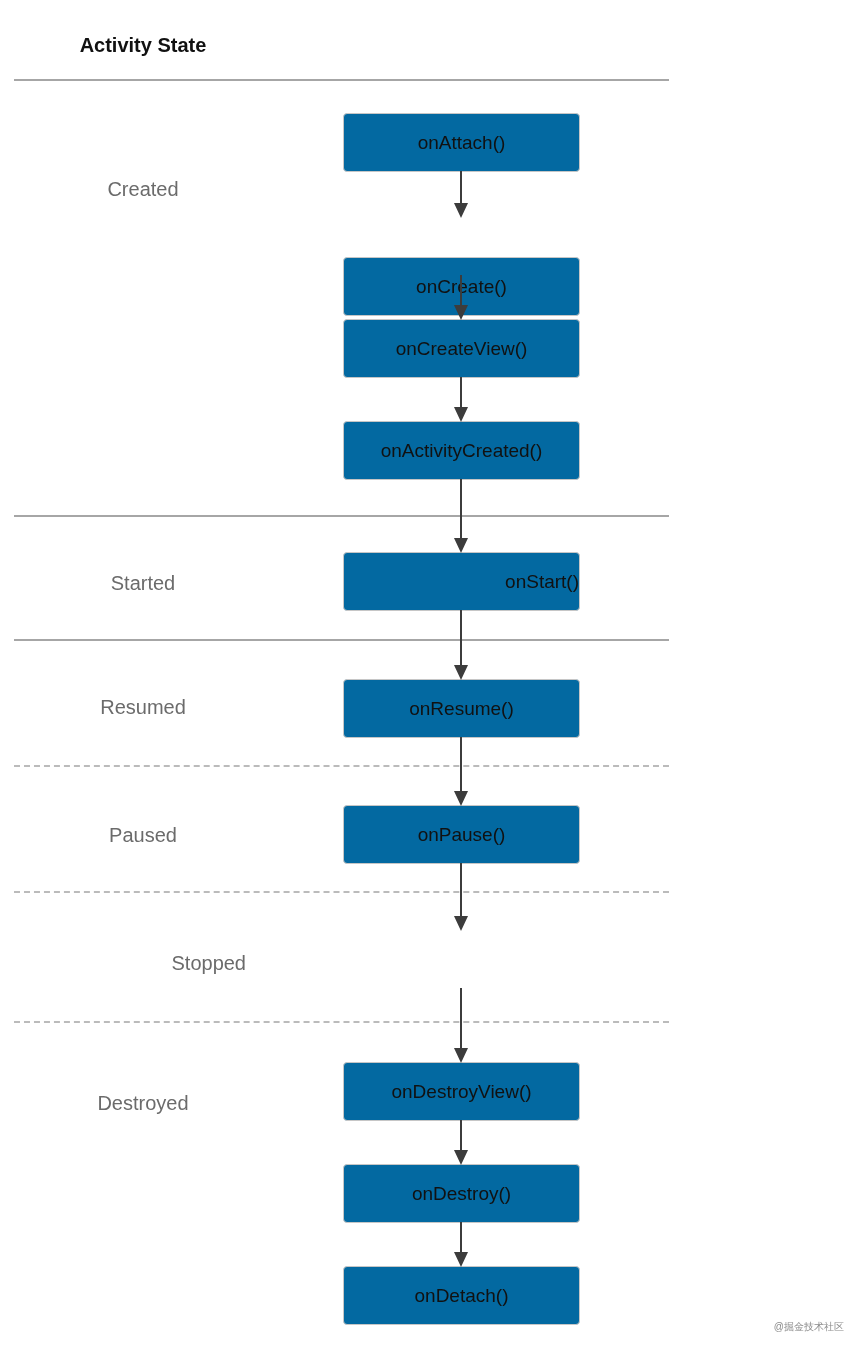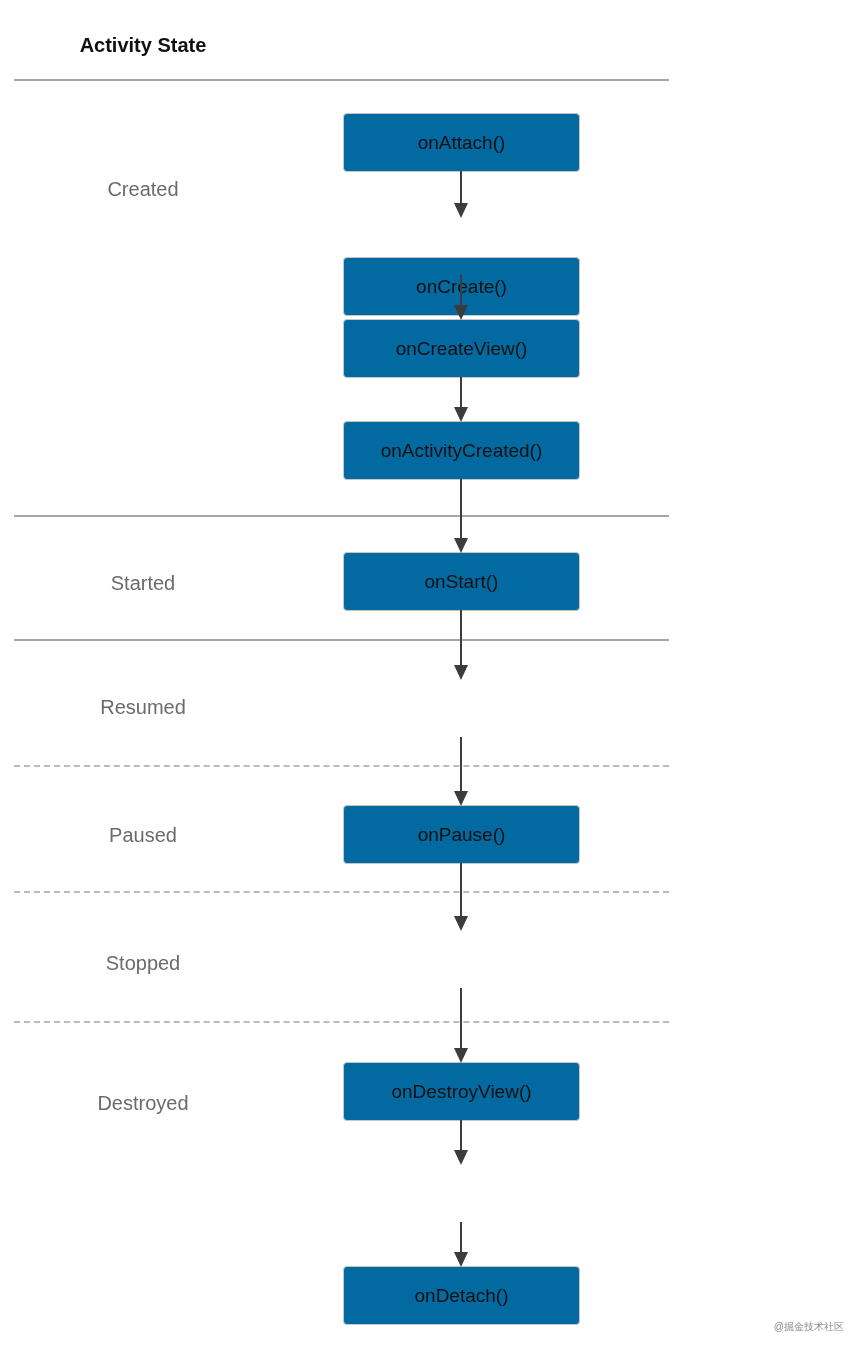--- a/index.html
+++ b/index.html
@@ -103,30 +103,32 @@
   <div class="divider solid" style="top:515px;"></div>
   <div class="divider solid" style="top:639px;"></div>
   <div class="divider dashed" style="top:765px;"></div>
   <div class="divider dashed" style="top:891px;"></div>
   <div class="divider dashed" style="top:1021px;"></div>
 
   <div class="state-label" style="top:145px;margin-top:32px;">Created</div>
   <div class="state-label" style="top:571px;">Started</div>
   <div class="state-label" style="top:695px;">Resumed</div>
   <div class="state-label" style="top:823px;">Paused</div>
-  <div class="state-label" style="top:951px;">Stopped</div>
+  <div class="state-label" style="top:951px;text-align:right;">Stopped</div>
   <div class="state-label" style="top:1091px;">Destroyed</div>
 
   <div class="cb-box" style="top:113px;">onAttach()</div>
   <div class="cb-box" style="top:217px;margin-top:40px;">onCreate()</div>
   <div class="cb-box" style="top:319px;">onCreateView()</div>
   <div class="cb-box" style="top:421px;">onActivityCreated()</div>
-  <div class="cb-box" style="top:552px;">onStart()</div>
+  <div class="cb-box" style="top:552px;text-align:right;">onStart()</div>
+  <div class="cb-box" style="top:679px;">onResume()</div>
   <div class="cb-box" style="top:805px;">onPause()</div>
   <div class="cb-box" style="top:1062px;">onDestroyView()</div>
+  <div class="cb-box" style="top:1164px;">onDestroy()</div>
   <div class="cb-box" style="top:1266px;">onDetach()</div>
 
   <div class="arrow" style="top:171px;  height:47px;">
       <div class="arrow-line"></div>
       <div class="arrow-head"></div>
     </div>
   <div class="arrow" style="top:275px;  height:45px;">
       <div class="arrow-line"></div>
       <div class="arrow-head"></div>
     </div>

